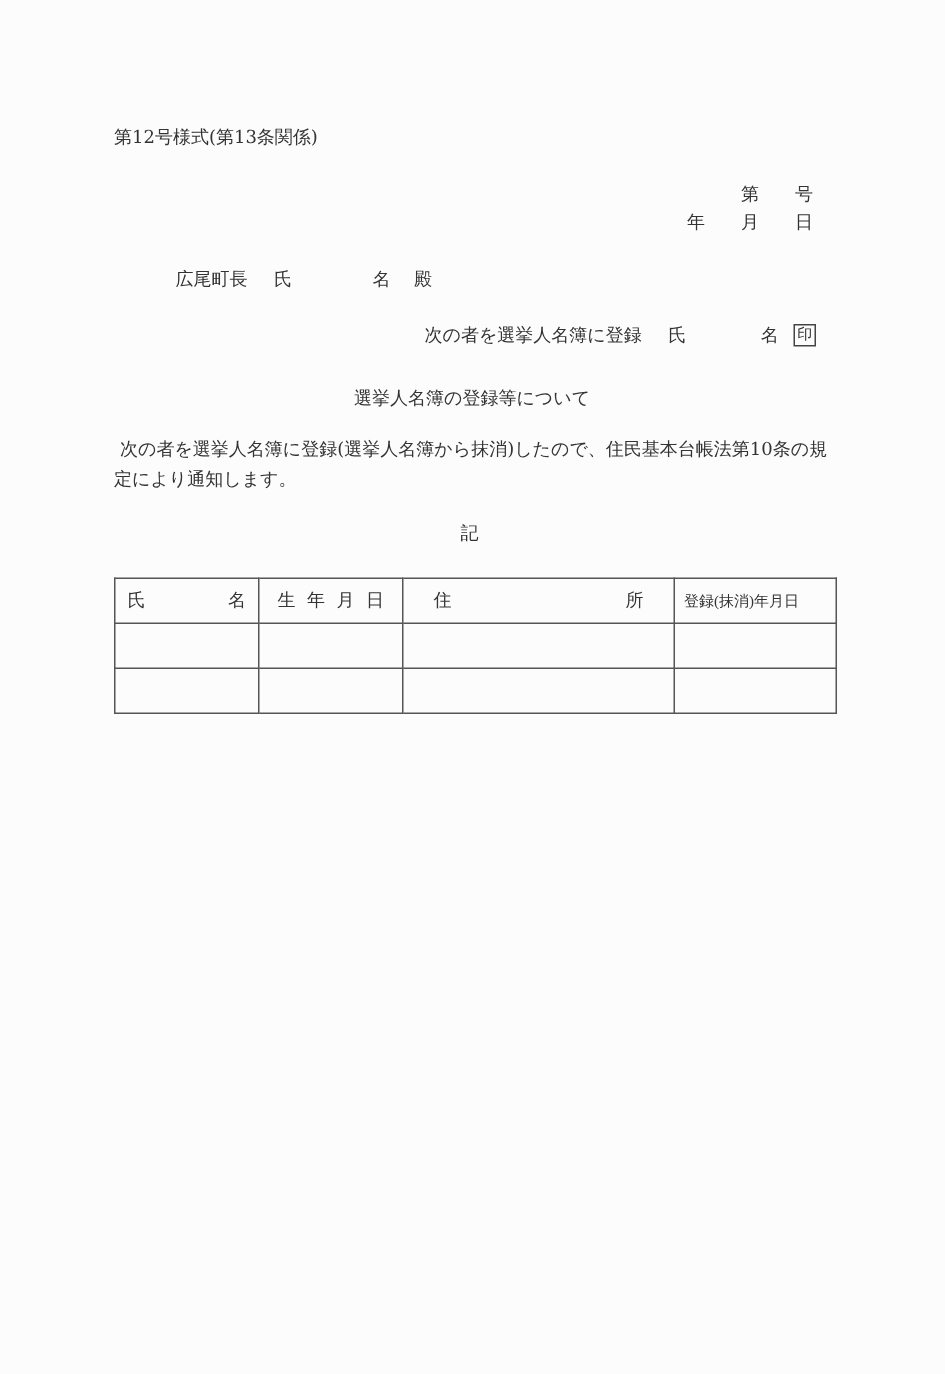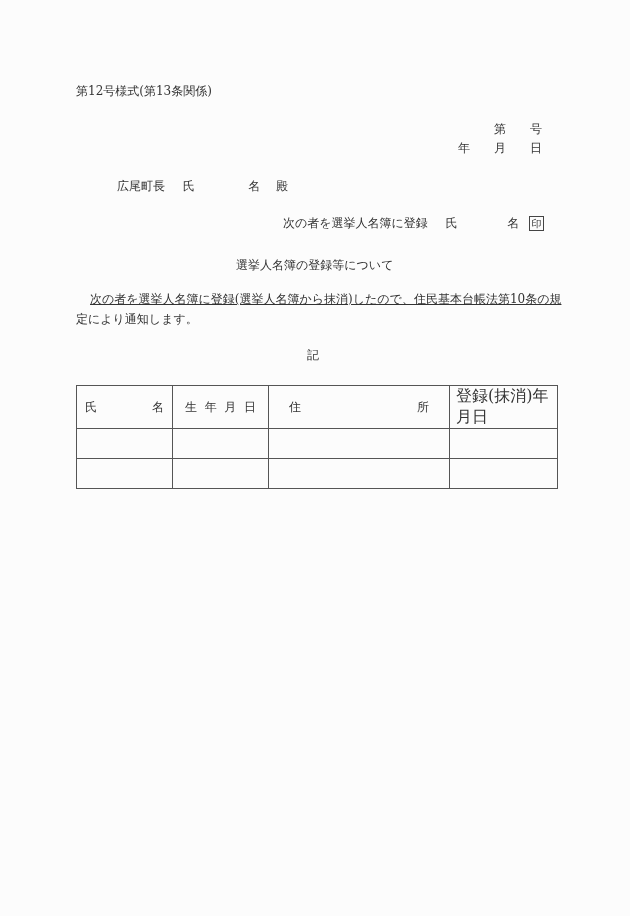--- a/index.html
+++ b/index.html
@@ -56,21 +56,21 @@
   <span>次の者を選挙人名簿に登録</span>
   <span style="display:inline-block;width:10px;"></span>
   <span>氏</span>
   <span style="display:inline-block;width:42px;"></span>
   <span>名</span>
   <span class="seal">印</span>
 </div>
 
 <div class="abs" style="left:236px;top:258px;">選挙人名簿の登録等について</div>
 
-<div class="abs" style="left:90px;top:292px;text-decoration:underline;">次の者を選挙人名簿に登録(選挙人名簿から抹消)したので、住民基本台帳法第10条の規</div>
+<div class="abs" style="left:80px;top:292px;">次の者を選挙人名簿に登録(選挙人名簿から抹消)したので、住民基本台帳法第10条の規</div>
 <div class="abs" style="left:76px;top:313px;font-family:Liberation Mono, monospace;">定により通知します。</div>
 
 <div class="abs" style="left:307px;top:348px;">記</div>
 
 <table class="rec">
   <tbody>
       <tr>
     <td style="width:96px;">
       <div class="spread">
         <span>氏</span>
@@ -84,21 +84,21 @@
         <span>月</span>
         <span>日</span>
       </div>
     </td>
     <td style="width:181px;padding:0 20px;">
       <div class="spread">
         <span>住</span>
         <span>所</span>
       </div>
     </td>
-    <td style="width:108px;padding:0 6px;font-size:16px;">登録(抹消)年月日</td>
+    <td style="width:108px;padding:0 6px;font-size:10px;font-family:Liberation Serif, serif;">登録(抹消)年月日</td>
   </tr>
   <tr>
     <td></td>
     <td></td>
     <td></td>
     <td></td>
   </tr>
   <tr>
     <td></td>
     <td></td>

